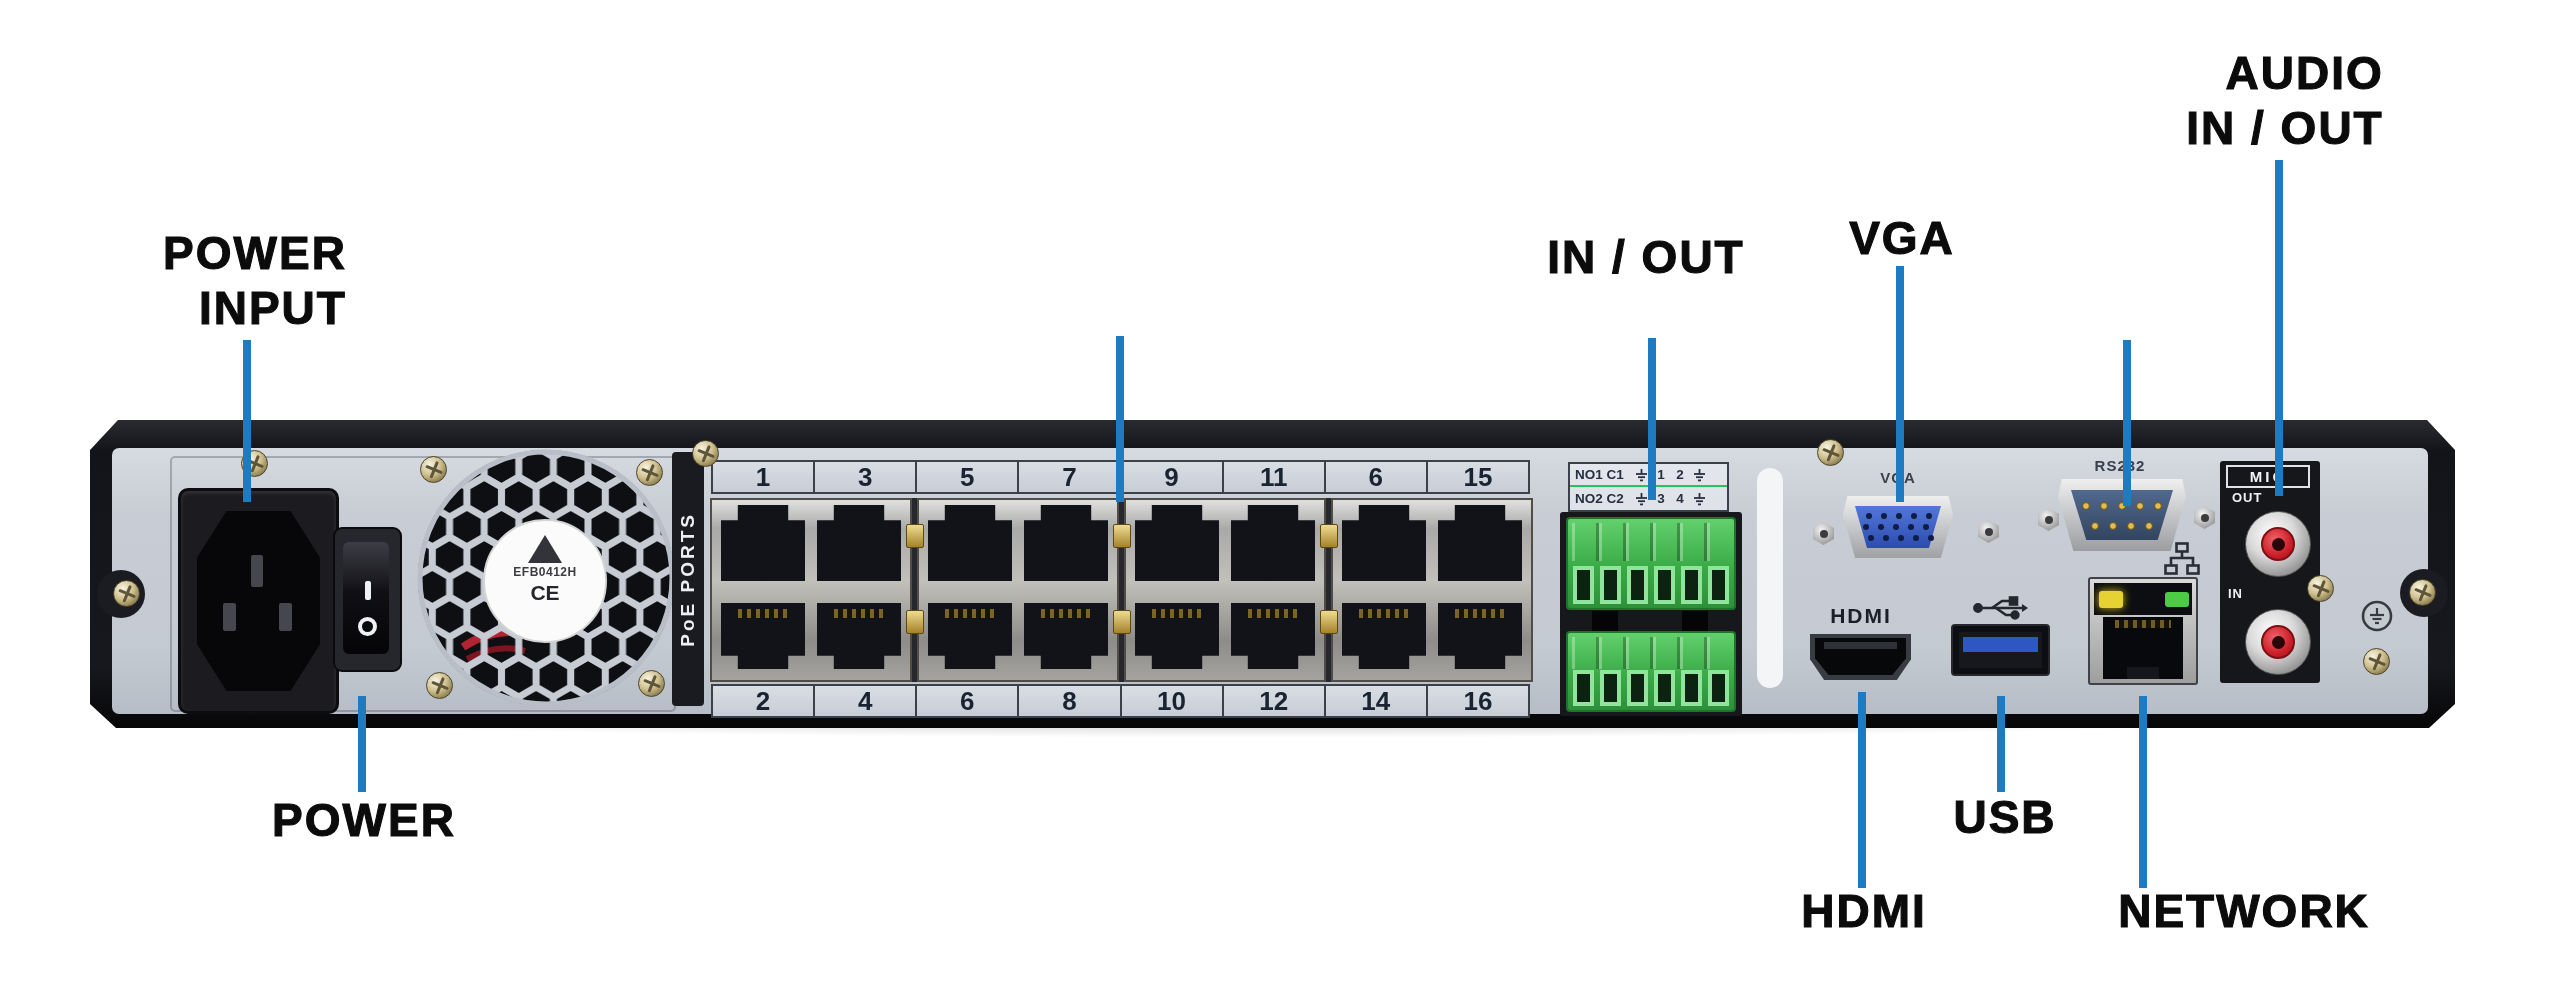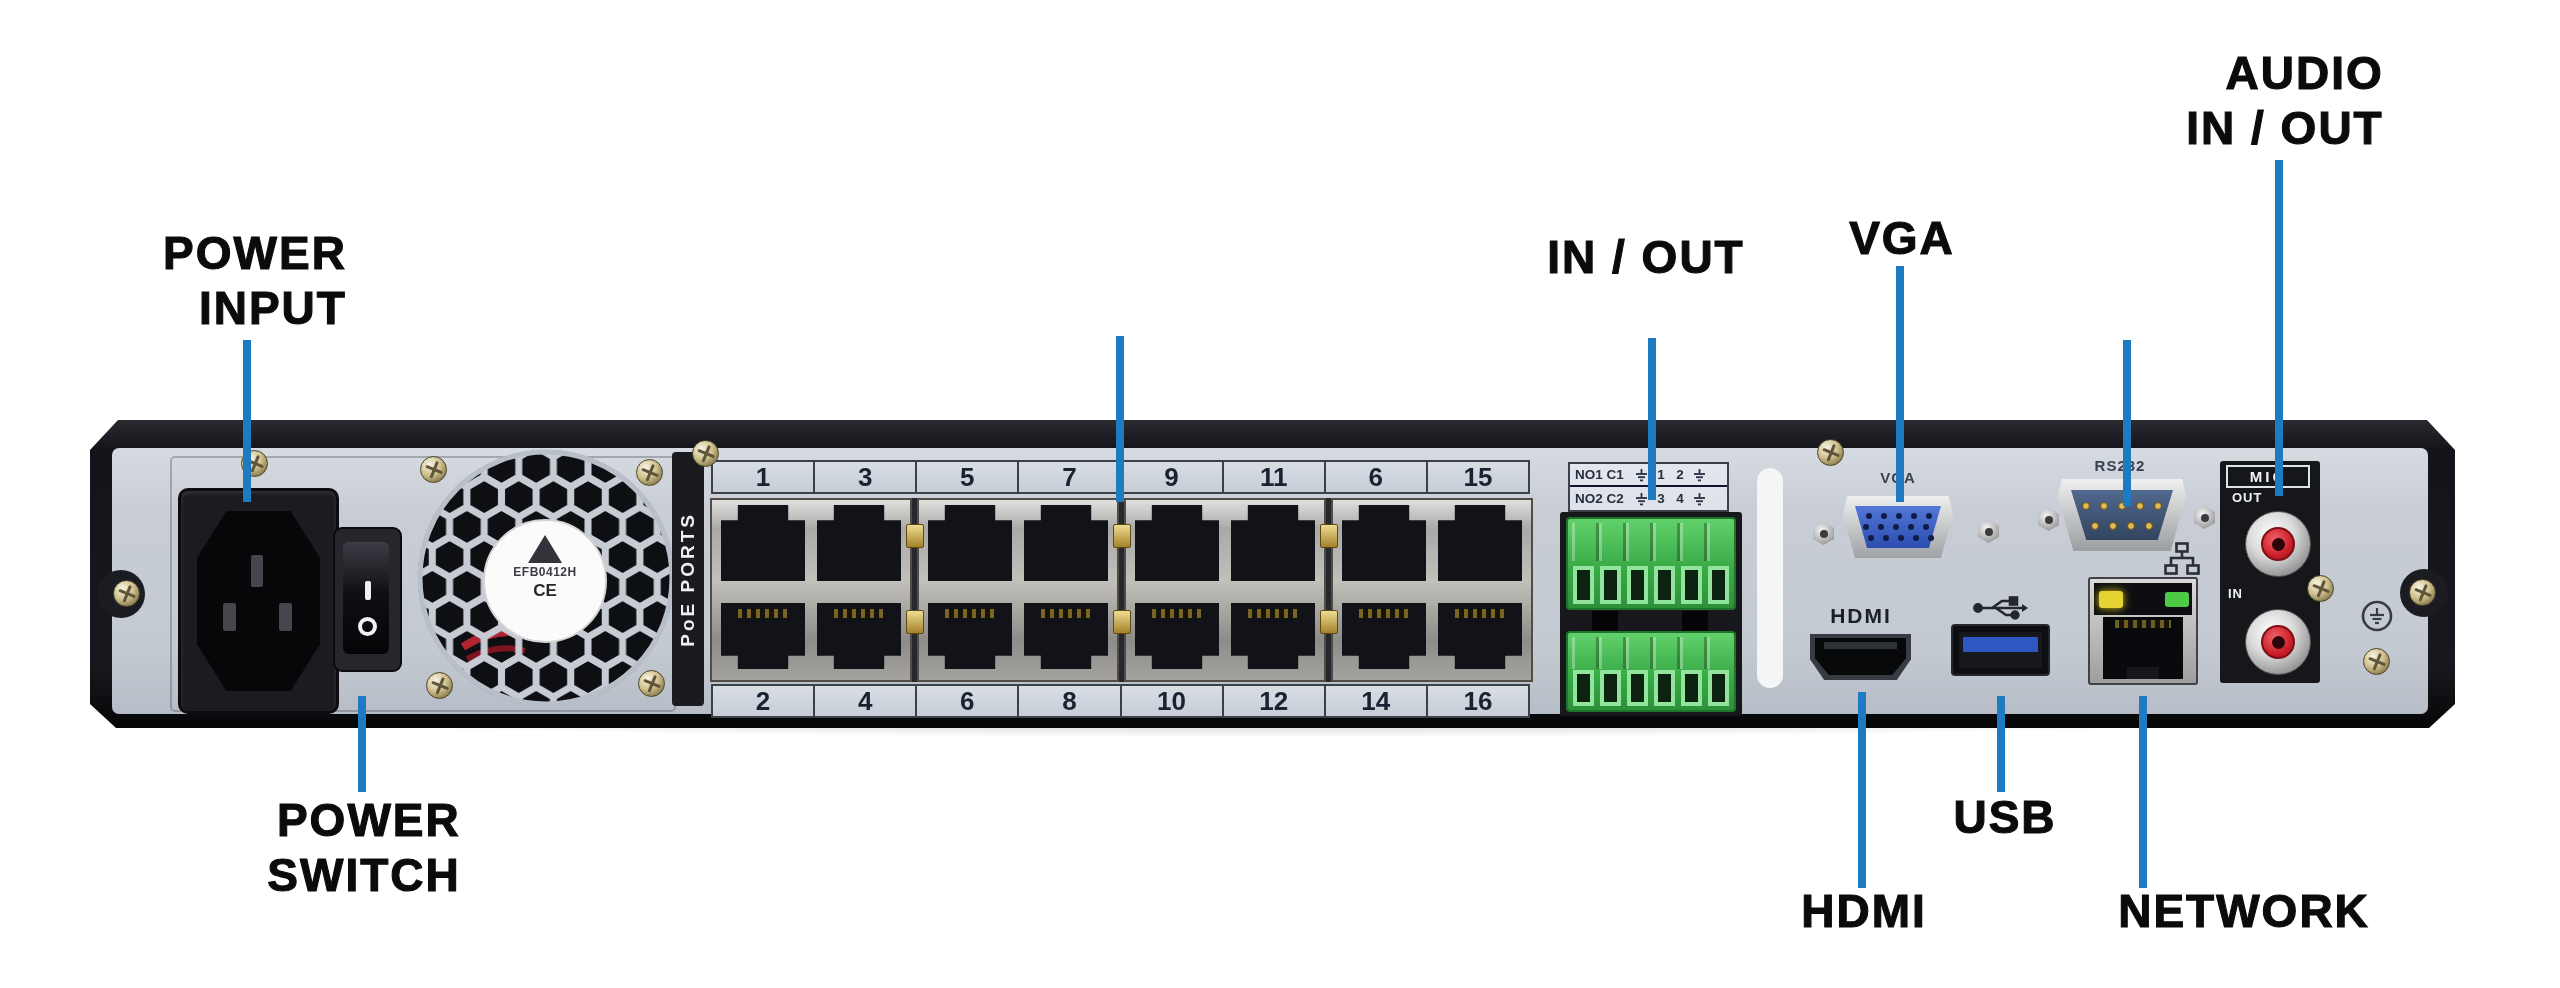--- a/index.html
+++ b/index.html
@@ -44,21 +44,21 @@
   .sw .mark-off{position:absolute;left:50%;top:88px;width:19px;height:19px;margin-left:-10px;
       border:4px solid #eef1f5;border-radius:50%;box-sizing:border-box;font-size:0;color:transparent;}
 
   
   .fan{position:absolute;left:415px;top:447px;width:262px;height:262px;z-index:4;}
   .fanlabel{position:absolute;left:68px;top:72px;width:120px;height:120px;border-radius:50%;
             background:#fbfbfb;border:2px solid #d4d4d4;text-align:center;color:#2c2c2c;}
   .fanlabel .tri{width:0;height:0;margin:14px auto 2px;border-left:17px solid transparent;
                  border-right:17px solid transparent;border-bottom:28px solid #33343a;}
   .fanlabel .model{font-size:12px;font-weight:700;color:#3c3c44;letter-spacing:.5px;}
-  .fanlabel .cert{font-size:17px;font-weight:700;color:#26262c;margin-top:2px;}
+  .fanlabel .cert{font-size:21px;font-weight:700;color:#26262c;margin-top:2px;}
 
   
   .poestrip{position:absolute;left:672px;top:452px;width:32px;height:254px;background:#1a1b20;
             border-radius:4px;display:flex;align-items:center;justify-content:center;z-index:4;}
   .poestrip span{writing-mode:vertical-rl;transform:rotate(180deg);color:#eceef2;font-size:19px;
             font-weight:700;letter-spacing:3px;white-space:nowrap;}
   .numstrip{position:absolute;left:711px;width:819px;height:34px;display:flex;
             border:2px solid #3a4149;box-sizing:border-box;
             background:linear-gradient(#d9dee5,#c7cdd6);z-index:4;}
   .numcell{flex:1;border-right:2px solid #3a4149;font-size:26px;font-weight:700;color:#1a2331;
@@ -78,21 +78,21 @@
   .jb::before{content:"";position:absolute;left:20%;right:20%;top:6px;height:9px;
               background:repeating-linear-gradient(90deg,#7a6526 0 4px,#16130a 4px 9px);}
   .gclip{position:absolute;width:16px;height:22px;background:linear-gradient(#eedc92,#a5822a);
          border:1px solid #5d4a10;border-radius:2px;}
 
   
   .alegend{position:absolute;left:1568px;top:462px;width:161px;height:50px;border:2px solid #3a414d;
            box-sizing:border-box;background:rgba(240,243,247,.55);z-index:4;}
   .alrow{height:23px;display:flex;align-items:center;padding:0 5px;gap:7px;
          font-size:13.5px;font-weight:700;color:#273040;}
-  .alrow:first-child{border-bottom:2px solid #0f172a;box-sizing:border-box;}
+  .alrow:first-child{border-bottom:2px solid #22c55e;box-sizing:border-box;}
   .alname{width:53px;}
   .alpin{width:12px;text-align:center;}
   .gndsvg{display:block;}
 
   .tbacking{position:absolute;left:1560px;top:512px;width:182px;height:204px;background:#17181c;
             border-radius:3px;z-index:4;}
   .tblock{position:absolute;left:1566px;width:170px;background:linear-gradient(180deg,#62d16c,#39aa46 55%,#2d9039);
           border:2px solid #1e742b;border-radius:4px;box-sizing:border-box;z-index:5;}
   .tridges{position:absolute;left:4px;right:4px;top:4px;height:38px;
            background:repeating-linear-gradient(90deg,rgba(255,255,255,.30) 0 3px,rgba(0,0,0,0) 3px 24px,rgba(0,0,0,.28) 24px 27px);}
@@ -173,21 +173,20 @@
 <body>
 
 <div class="stage">
 
   <div class="anno" style="left:255px;top:226px">
     <div>POWER</div>
     <div>INPUT</div>
   </div>
   <div class="anno" style="left:364px;top:793px">
     <div>POWER</div>
-    <div>SWITCH</div>
   </div>
   <div class="anno" style="left:1113px;top:230px">
   </div>
   <div class="anno" style="left:1646px;top:230px">
     <div>IN / OUT</div>
   </div>
   <div class="anno" style="left:1902px;top:211px">
     <div>VGA</div>
   </div>
   <div class="anno" style="left:2285px;top:46px">

